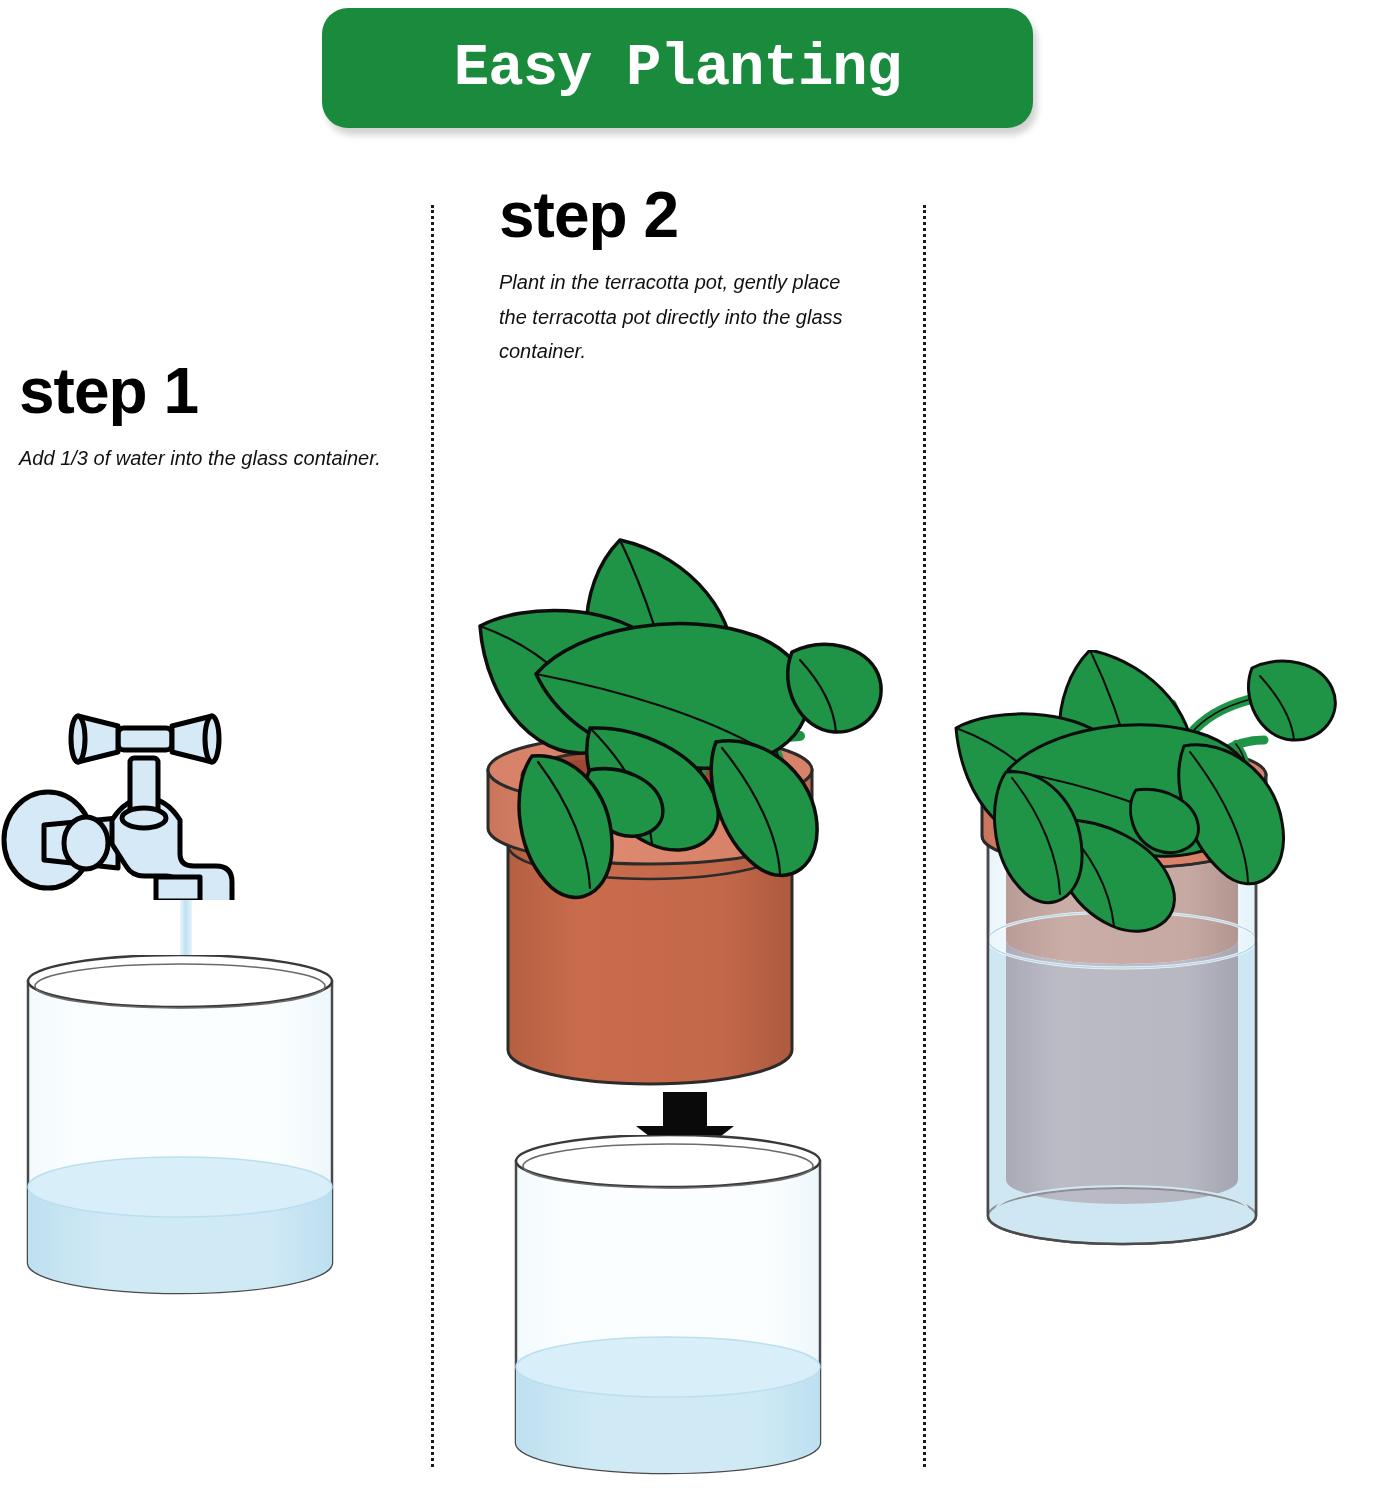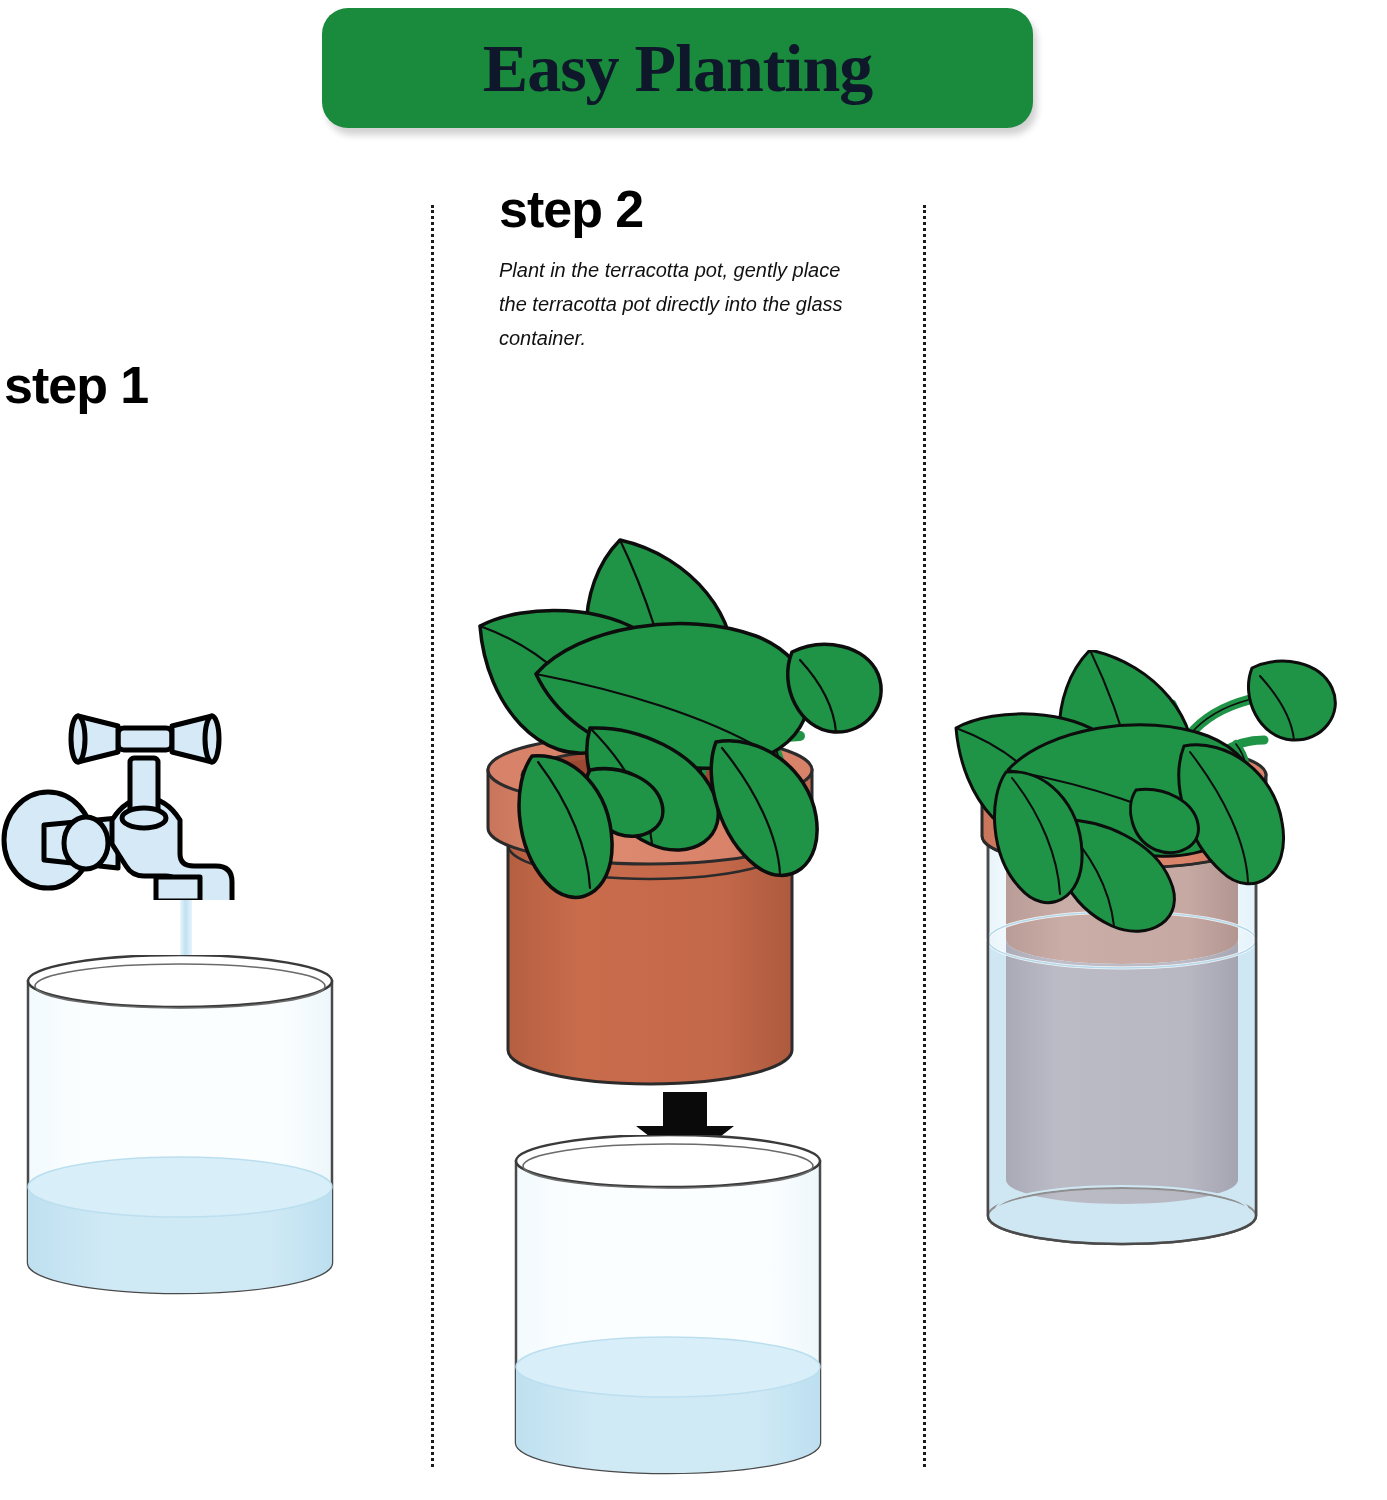--- a/index.html
+++ b/index.html
@@ -26,59 +26,59 @@
     width: 711px;
     height: 120px;
     background: #1a8a3c;
     border-radius: 26px;
     box-shadow: 4px 7px 7px rgba(0,0,0,0.18);
     display: flex;
     align-items: center;
     justify-content: center;
   }
   #title-text {
-    color: #0f172a;
-    font-size: 68px;
+    color: #ffffff;
+    font-size: 59px;
     font-weight: bold;
     letter-spacing: -1px;
     line-height: 1;
-    font-family: Liberation Serif, serif;
+    font-family: Liberation Mono, monospace;
     white-space: nowrap;
   }
 
   
   .divider {
     position: absolute;
     width: 0;
     border-left: 3px dotted #1a1a1a;
   }
   #divider-1 { left: 431px; top: 205px; height: 1262px; }
   #divider-2 { left: 923px; top: 205px; height: 1262px; }
 
   
   .step-block { position: absolute; }
   .step-heading {
-    font-size: 52px;
+    font-size: 64px;
     font-weight: bold;
     color: #000000;
     line-height: 1.05;
     letter-spacing: -1px;
     margin: 0 0 16px 0;
     font-family: "Liberation Sans", sans-serif;
   }
   .step-body {
     font-size: 20px;
     font-style: italic;
     color: #111111;
     line-height: 1.72;
     margin: 0;
     font-family: Liberation Sans, sans-serif;
   }
 
-  #step1-block { left: 4px;   top: 358px; width: 370px; }
+  #step1-block { left: 19px;   top: 358px; width: 370px; }
   #step2-block { left: 499px; top: 182px; width: 370px; }
   #step3-block { left: 982px; top: 358px; width: 372px; }
 
   
   .illus { position: absolute; }
 
   
   #faucet { left: 0px; top: 700px; width: 266px; height: 200px; }
   #water-stream-1 {
     position: absolute;
@@ -104,20 +104,21 @@
 
   <div id="title-banner">
     <div id="title-text">Easy Planting</div>
   </div>
 
   <div id="divider-1" class="divider"></div>
   <div id="divider-2" class="divider"></div>
 
   <div id="step1-block" class="step-block">
     <div class="step-heading">step 1</div>
+    <div class="step-body">Add 1/3 of water into the glass container.</div>
   </div>
 
   <div id="step2-block" class="step-block">
     <div class="step-heading">step 2</div>
     <div class="step-body">Plant in the terracotta pot, gently place the terracotta pot directly into the glass container.</div>
   </div>
 
   <div id="step3-block" class="step-block">
   </div>
 

